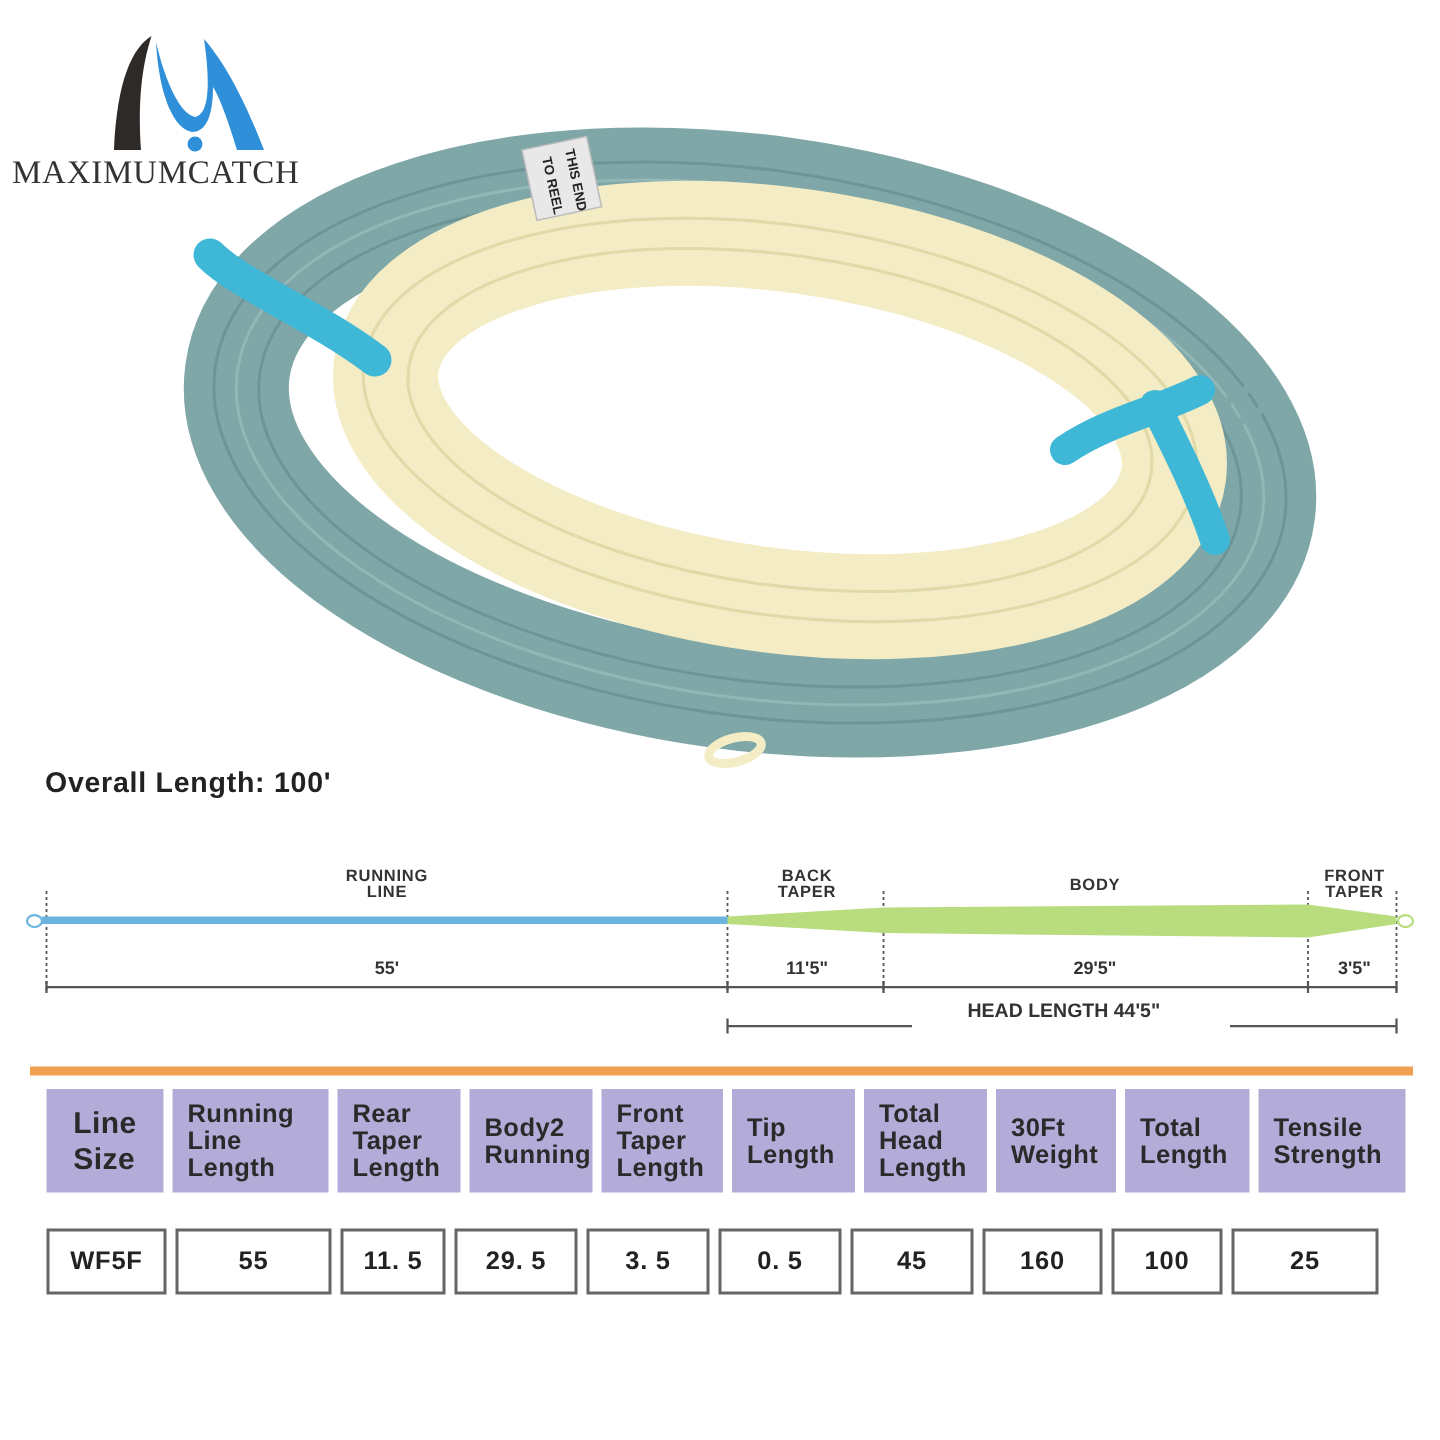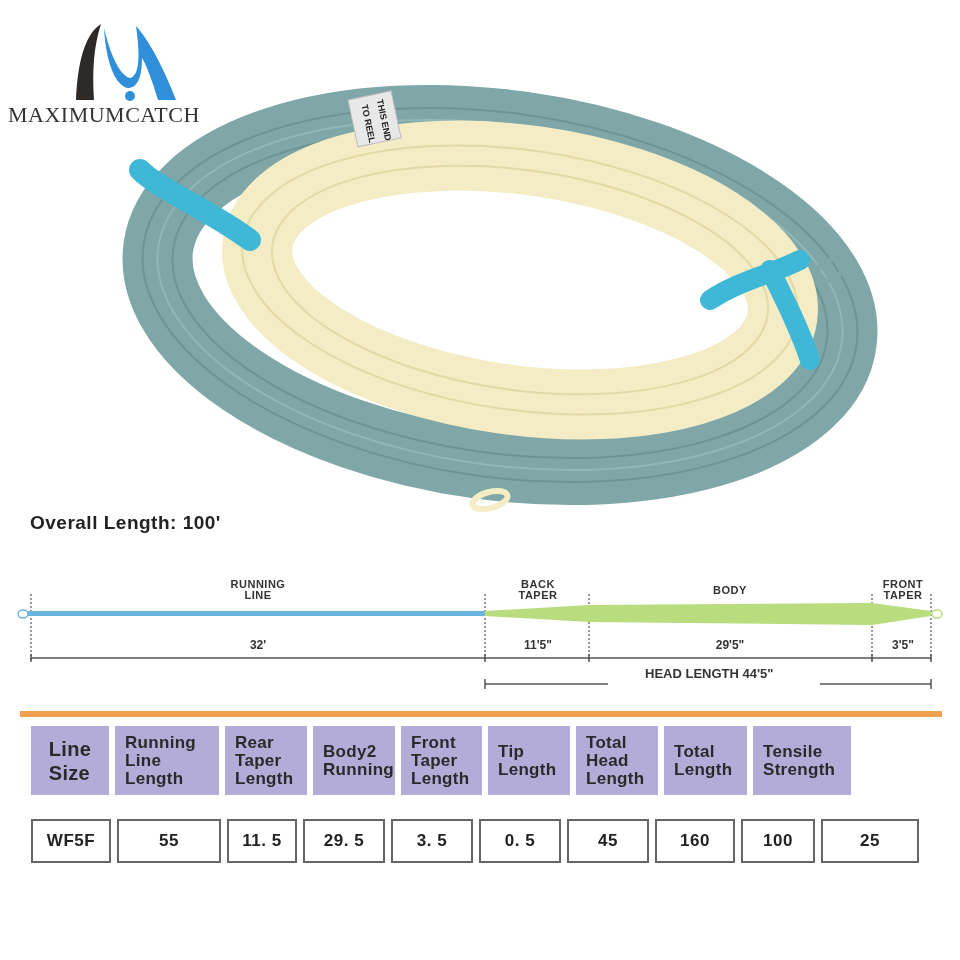--- a/index.html
+++ b/index.html
@@ -116,21 +116,21 @@
       <div>TAPER</div>
   </div>
   <div class="abs seg-label" style="left:690px;top:15px;width:80px">
     <div>BODY</div>
   </div>
   <div class="abs seg-label" style="left:868px;top:9px;width:70px">
     <div>FRONT</div>
       <div>TAPER</div>
   </div>
 
-  <div class="abs dim-label" style="left:208px;top:68px;width:100px">32'</div>
+  <div class="abs dim-label" style="left:208px;top:68px;width:100px">55'</div>
   <div class="abs dim-label" style="left:498px;top:68px;width:80px">11'5"</div>
   <div class="abs dim-label" style="left:690px;top:68px;width:80px">29'5"</div>
   <div class="abs dim-label" style="left:868px;top:68px;width:70px">3'5"</div>
   <div class="abs head-label" style="left:645px;top:96px">HEAD LENGTH 44'5"</div>
 </div>
 
 <div class="abs orange-rule"></div>
 
 <div class="abs spec-table">
   <div class="hdr-row">
@@ -159,20 +159,24 @@
       </div>
     <div class="hdr-cell" style="width:82px">
         <span style="white-space:pre">Tip
 Length</span>
       </div>
     <div class="hdr-cell" style="width:82px">
         <span style="white-space:pre">Total
 Head
 Length</span>
       </div>
+    <div class="hdr-cell" style="width:80px">
+        <span style="white-space:pre">30Ft
+Weight</span>
+      </div>
     <div class="hdr-cell" style="width:83px">
         <span style="white-space:pre">Total
 Length</span>
       </div>
     <div class="hdr-cell" style="width:98px">
         <span style="white-space:pre">Tensile
 Strength</span>
       </div>
   </div>
   <div class="val-row">

